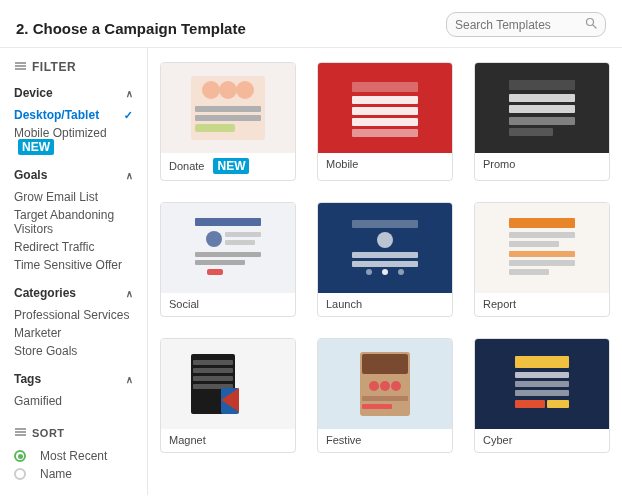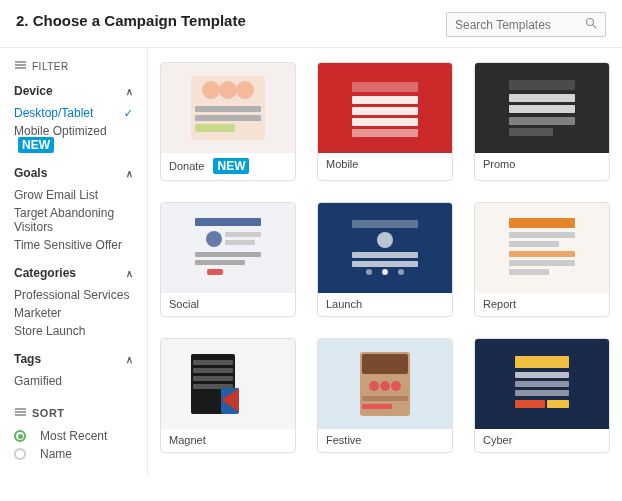--- a/index.html
+++ b/index.html
@@ -6,35 +6,35 @@
     body {
       font-family: -apple-system, BlinkMacSystemFont, 'Segoe UI', Arial, sans-serif;
       background: #fff;
       width: 622px;
       min-height: 501px;
       font-size: 13px;
       color: #333;
     }
     .header {
       display: flex;
-      align-items: flex-start;
+      align-items: flex-end;
       justify-content: space-between;
       padding: 12px 16px 10px 16px;
       border-bottom: 1px solid #e8e8e8;
     }
     .header-title {
       font-size: 15px;
       font-weight: 700;
       color: #222;
     }
     .search-box {
       display: flex;
       align-items: center;
       border: 1px solid #ccc;
-      border-radius: 1px;
+      border-radius: 10px;
       padding: 4px 8px;
       background: #fafafa;
     }
     .search-box input {
       border: none;
       background: transparent;
       outline: none;
       font-size: 12px;
       color: #999;
       width: 130px;
@@ -49,22 +49,22 @@
     .sidebar {
       width: 148px;
       min-width: 148px;
       padding: 12px 14px;
       border-right: 1px solid #e8e8e8;
     }
     .filter-header {
       display: flex;
       align-items: center;
       gap: 5px;
-      font-size: 10px;
-      font-weight: 400;
+      font-size: 12px;
+      font-weight: 700;
       color: #555;
       text-transform: uppercase;
       letter-spacing: 0.5px;
       margin-bottom: 12px;
     }
     .section {
       margin-bottom: 12px;
     }
     .section-title {
       display: flex;
@@ -77,21 +77,21 @@
     }
     .chevron { font-size: 10px; color: #666; }
     .sidebar-item {
       font-size: 12px;
       color: #555;
       padding: 2px 0;
       cursor: pointer;
     }
     .sidebar-item.active {
       color: #0078d4;
-      font-weight: 400;
+      font-weight: 700;
       display: flex;
       align-items: center;
       justify-content: space-between;
     }
     .check-icon { color: #0078d4; font-size: 11px; }
     .new-badge {
       background: #00a0d6;
       color: #fff;
       font-size: 12px;
       font-weight: 700;
@@ -227,31 +227,32 @@
       </div>
     </div>
 
     <div class="section">
       <div class="section-title">
         <span>Goals</span>
         <span class="chevron">∧</span>
       </div>
       <div class="sidebar-item">Grow Email List</div>
       <div class="sidebar-item">Target Abandoning Visitors</div>
+      <div class="sidebar-item">Redirect Traffic</div>
       <div class="sidebar-item">Time Sensitive Offer</div>
     </div>
 
     <div class="section">
       <div class="section-title">
         <span>Categories</span>
         <span class="chevron">∧</span>
       </div>
       <div class="sidebar-item">Professional Services</div>
       <div class="sidebar-item">Marketer</div>
-      <div class="sidebar-item">Store Launch</div>
+      <div class="sidebar-item">Store Goals</div>
     </div>
 
     <div class="section">
       <div class="section-title">
         <span>Tags</span>
         <span class="chevron">∧</span>
       </div>
       <div class="sidebar-item">Gamified</div>
     </div>
 

